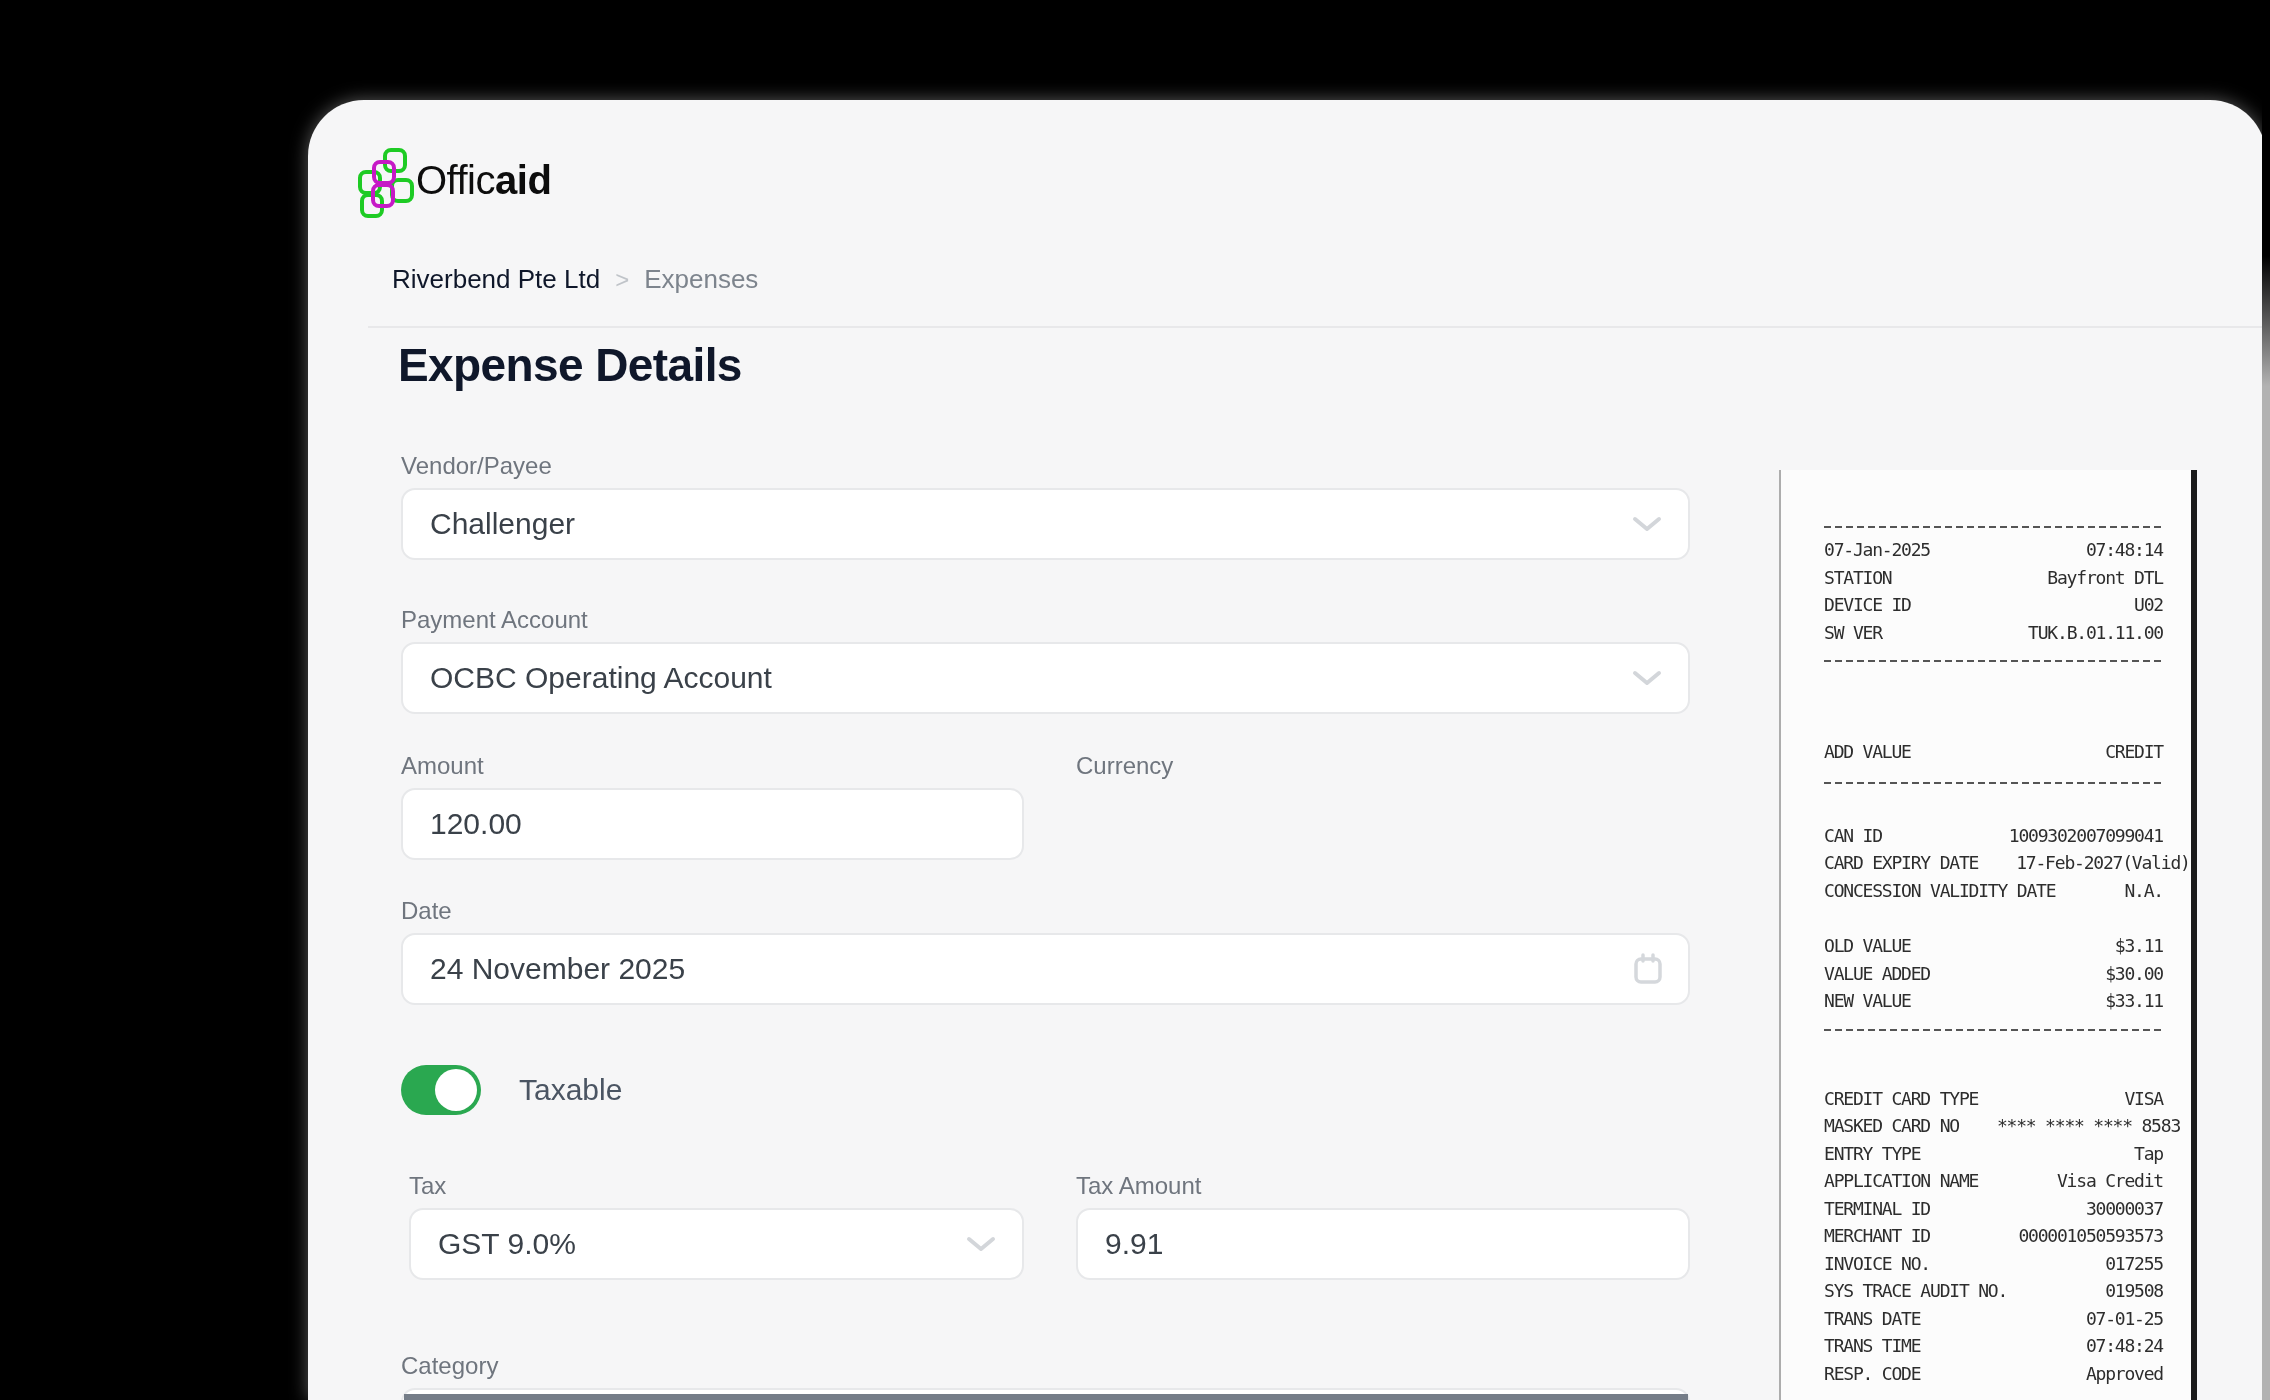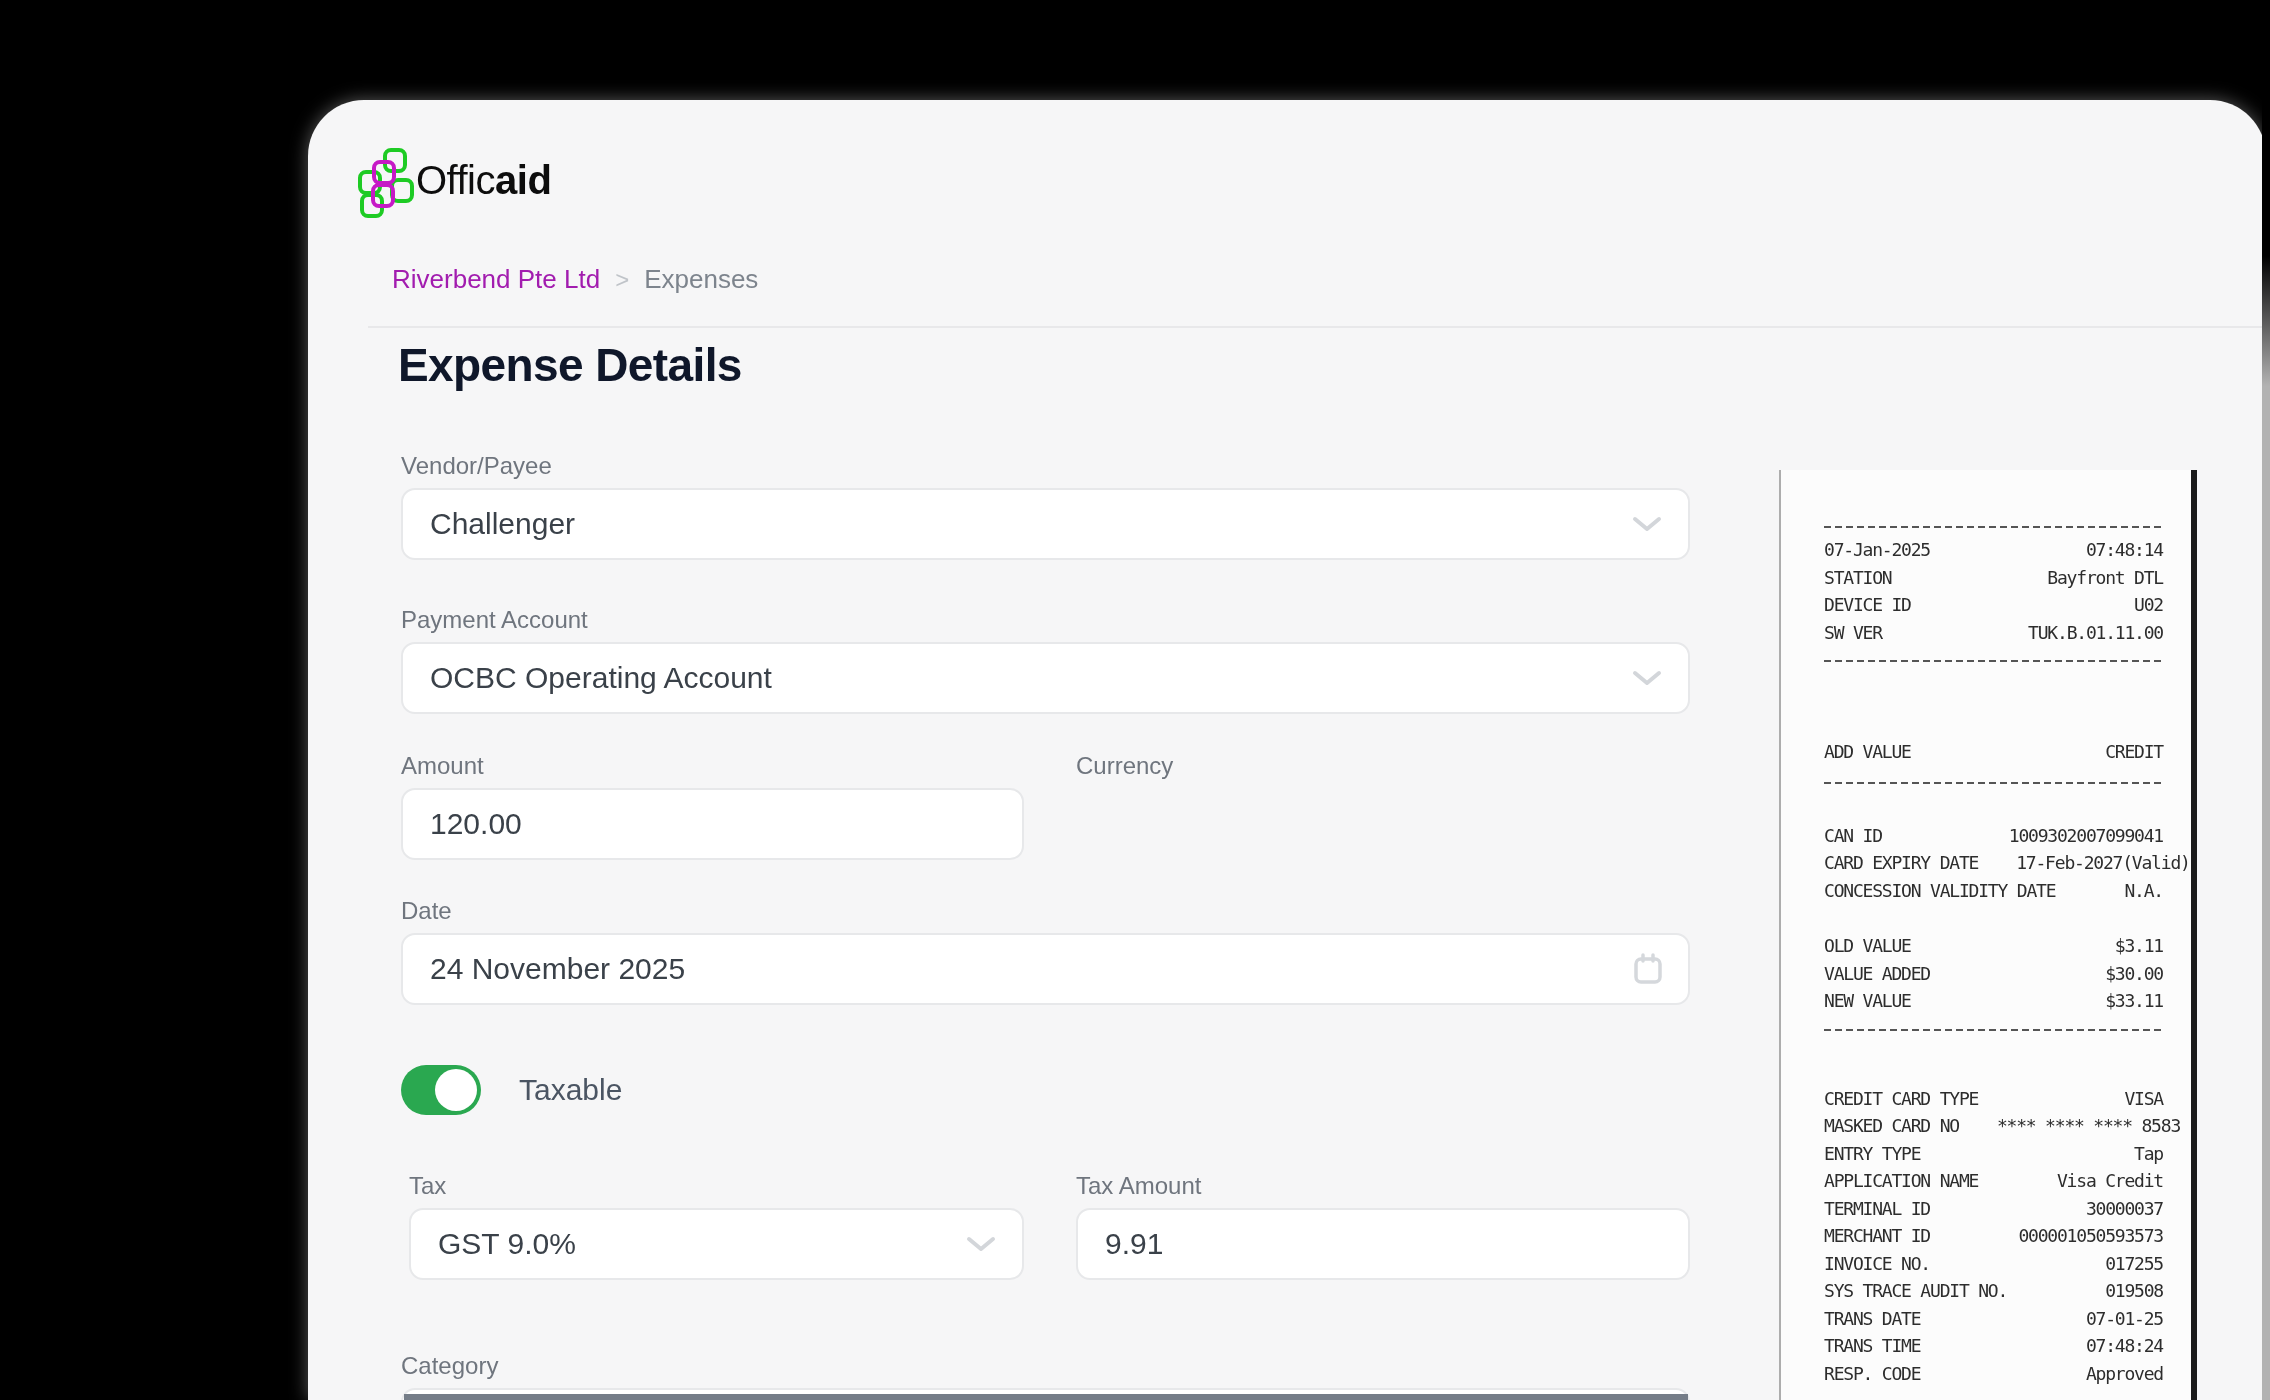--- a/index.html
+++ b/index.html
@@ -19,21 +19,21 @@
   }
   
   .logo-icon{position:absolute;left:50px;top:46px;width:58px;height:72px;}
   .logo-icon .sq{position:absolute;width:24px;height:25px;border:4px solid;border-radius:8px;box-sizing:border-box;background:transparent;}
   .sq.g{border-color:#1ecb24;}
   .sq.m{border-color:#c619c6;}
   .logo-text{position:absolute;left:108px;top:54px;font-size:40px;line-height:52px;color:#0d0d0d;letter-spacing:-0.5px;}
   .logo-text b{font-weight:700;}
   
   .breadcrumb{position:absolute;left:84px;top:164px;font-size:26px;display:flex;gap:15px;align-items:center;}
-  .bc-company{color:#a21caf;}
+  .bc-company{color:#0f172a;}
   .bc-sep{color:#c0c4c9;font-size:24px;}
   .bc-section{color:#7d848d;}
   .rule{position:absolute;left:60px;top:226px;right:0;height:2px;background:#e8e8ea;}
   
   .title{position:absolute;left:90px;top:238px;font-size:46px;font-weight:700;color:#0f172a;letter-spacing:-0.6px;}
   
   .group{position:absolute;}
   .lbl{font-size:24px;line-height:28px;color:#6f757e;margin-bottom:8px;}
   .box{
     position:relative;height:72px;background:#fff;border:2px solid #e7e8ea;border-radius:14px;

